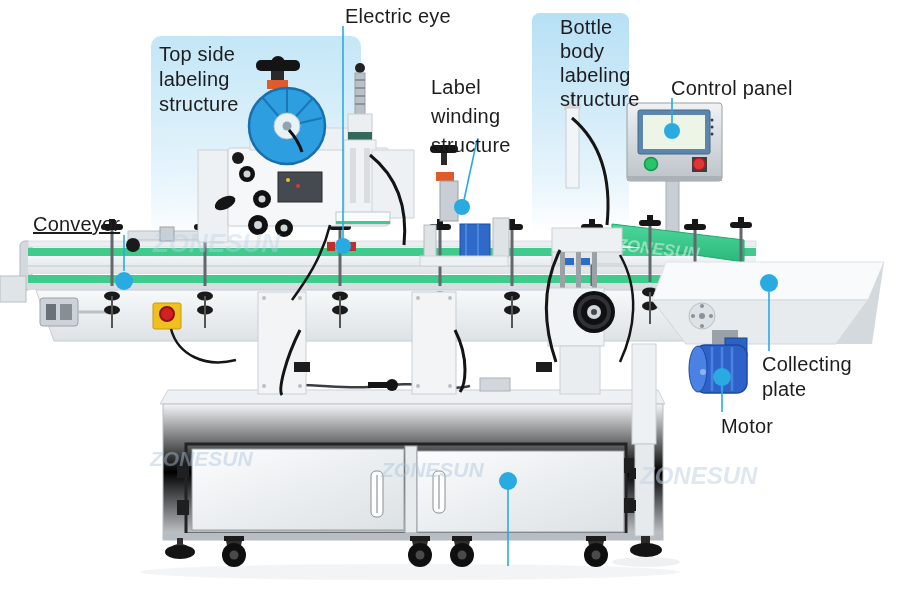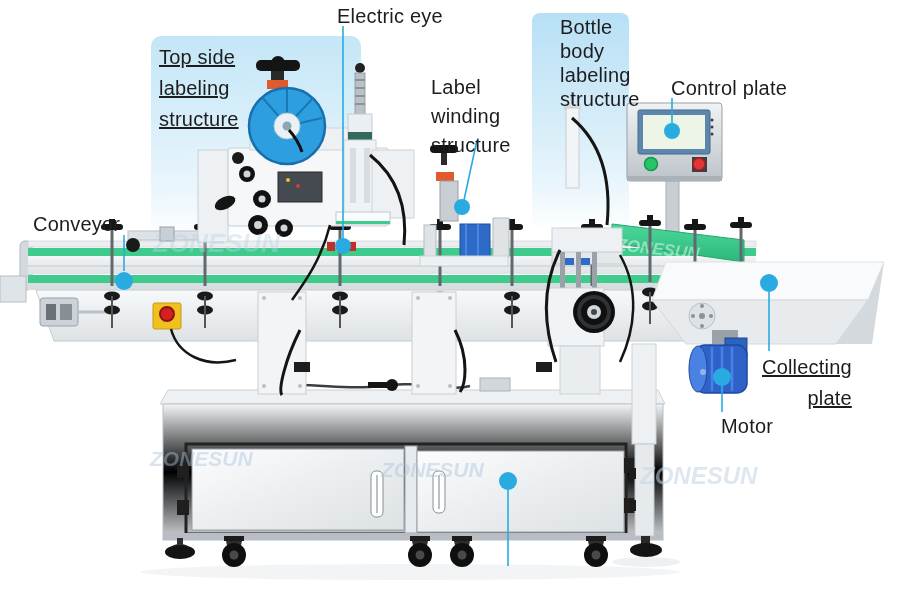--- a/index.html
+++ b/index.html
@@ -6,21 +6,21 @@
   #stage{position:relative;width:898px;height:594px;background:#ffffff;overflow:hidden;
          font-family:"Liberation Sans",sans-serif;}
   .hbox{position:absolute;z-index:0;}
   #hbox-topside{left:151px;top:36px;width:210px;height:196px;border-radius:10px;
     background:linear-gradient(178deg,#c3e6f7 0%,#d9effa 45%,#ecf7fd 78%,rgba(246,251,254,0.15) 100%);}
   #hbox-bottlebody{left:532px;top:13px;width:97px;height:217px;border-radius:8px;
     background:linear-gradient(180deg,#b7e0f5 0%,#cfeaf8 40%,#e8f5fc 78%,rgba(244,250,253,0.1) 100%);}
   svg#machine{position:absolute;left:0;top:0;z-index:1;}
   .callout{position:absolute;z-index:3;color:#1d1d1f;font-size:20px;line-height:24px;
            white-space:pre-line;letter-spacing:0.2px;}
-  .lh25{line-height:31px;text-decoration:underline;} .lh23{line-height:29px;}
+  .lh25{line-height:25px;} .lh23{line-height:29px;}
 </style>
 </head>
 <body>
 
 <div id="stage">
 
   <div class="hbox" id="hbox-topside"></div>
   <div class="hbox" id="hbox-bottlebody"></div>
 
   <svg id="machine" width="898" height="594" viewBox="0 0 898 594" xmlns="http://www.w3.org/2000/svg">
@@ -342,29 +342,29 @@
       <circle cx="343" cy="246" r="8"></circle>
       <circle cx="462" cy="207" r="8"></circle>
       <circle cx="672" cy="131" r="8"></circle>
       <circle cx="124" cy="281" r="9"></circle>
       <circle cx="769" cy="283" r="9"></circle>
       <circle cx="722" cy="377" r="9"></circle>
       <circle cx="508" cy="481" r="9"></circle>
     </g>
   </svg>
 
-  <div class="callout" style="left:337px;top:4px;">Electric eye</div>
+  <div class="callout" style="left:345px;top:4px;">Electric eye</div>
   <div class="callout lh25" style="left:159px;top:42px;">Top side
 labeling
 structure</div>
   <div class="callout lh23" style="left:431px;top:73px;">Label
 winding
 structure</div>
   <div class="callout" style="left:560px;top:15px;">Bottle
 body
 labeling
 structure</div>
-  <div class="callout" style="left:671px;top:76px;">Control plate</div>
-  <div class="callout" style="left:33px;top:212px;">Conveyor</div>
-  <div class="callout lh25" style="left:762px;top:352px;text-align:right;">Collecting
+  <div class="callout" style="left:671px;top:76px;">Control panel</div>
+  <div class="callout" style="left:33px;top:212px;text-decoration:underline;">Conveyor</div>
+  <div class="callout lh25" style="left:762px;top:352px;">Collecting
 plate</div>
   <div class="callout" style="left:714px;top:414px;margin-left:7px;">Motor</div>
 </div>
 
 </body></html>

